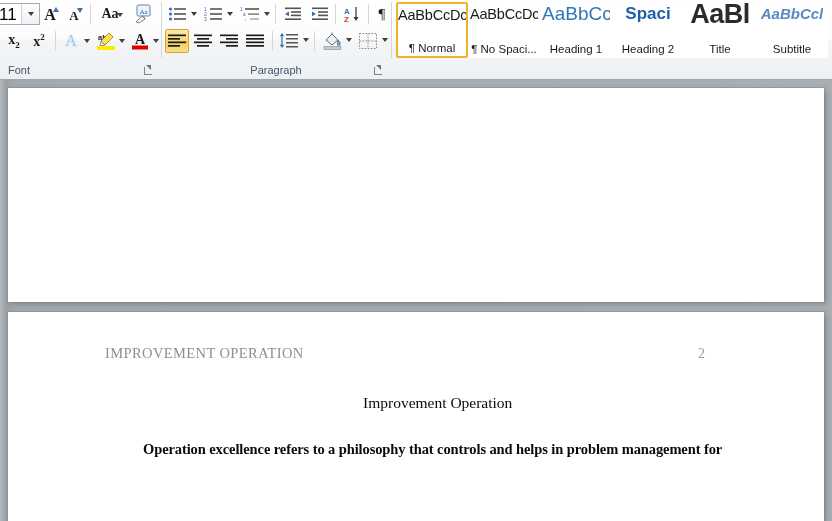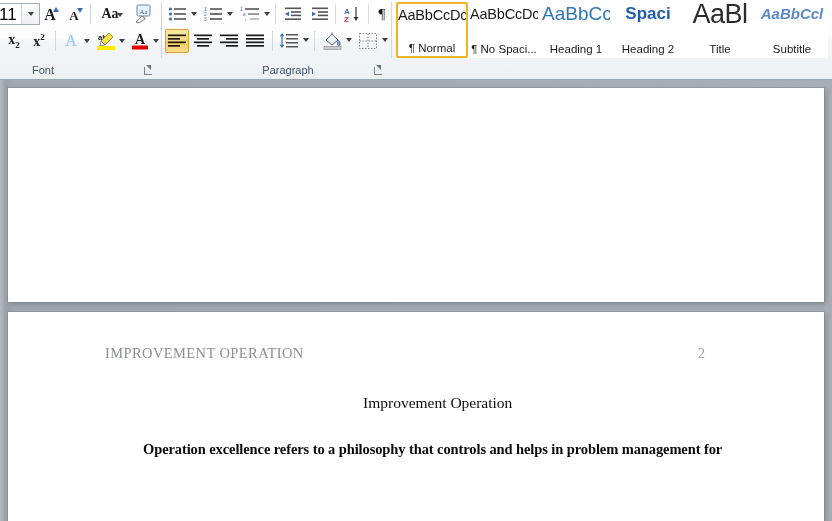--- a/index.html
+++ b/index.html
@@ -33,21 +33,20 @@
   }
   .group-label-row {
     position: absolute;
     bottom: 0;
     left: 0; right: 0;
     height: 18px;
     font-size: 11px;
     color: #44546a;
     text-align: center;
     line-height: 18px;
-    padding-left: 24px;
   }
   .group-label-row .lbl { display:block; }
   .dlg-launcher {
     position: absolute;
     right: 6px; bottom: 3px;
     width: 11px; height: 11px;
     cursor: pointer;
   }
   .dlg-launcher::before {
     content: "";
@@ -158,21 +157,21 @@
     color: #1b1b1b;
     white-space: nowrap;
     overflow: hidden;
     max-width: 70px;
     text-align:center;
   }
   .sp-normal   { font-family:"Liberation Sans",sans-serif; font-size:14.5px; letter-spacing:-0.2px;}
   .sp-nospace  { font-family:"Liberation Sans",sans-serif; font-size:14.5px; letter-spacing:-0.2px;}
   .sp-h1 { font-family:"Liberation Sans",sans-serif; font-size:19px; color:#2f77b5; font-weight:400;}
   .sp-h2 { font-family:"Liberation Sans",sans-serif; font-size:17px; color:#1f5fa9; font-weight:bold;}
-  .sp-title { font-family:"Liberation Sans",sans-serif; font-size:27px; color:#2b2b2b; font-weight:400; letter-spacing:-0.5px;}
+  .sp-title { font-family:"Liberation Sans",sans-serif; font-size:27px; color:#2b2b2b; font-weight:700; letter-spacing:-0.5px;}
   .sp-sub { font-family:"Liberation Sans",sans-serif; font-size:15px; color:#5b89c4; font-style:italic; font-weight:bold;}
 
   
   #doc-area {
     position: absolute;
     left: 0; top: 80px;
     width: 832px; height: 441px;
     background: linear-gradient(to right,
        #b5bac0 0px, #9ba0a7 6px, #a4a9af 14px, #a9aeb4 100%);
     overflow: hidden;

